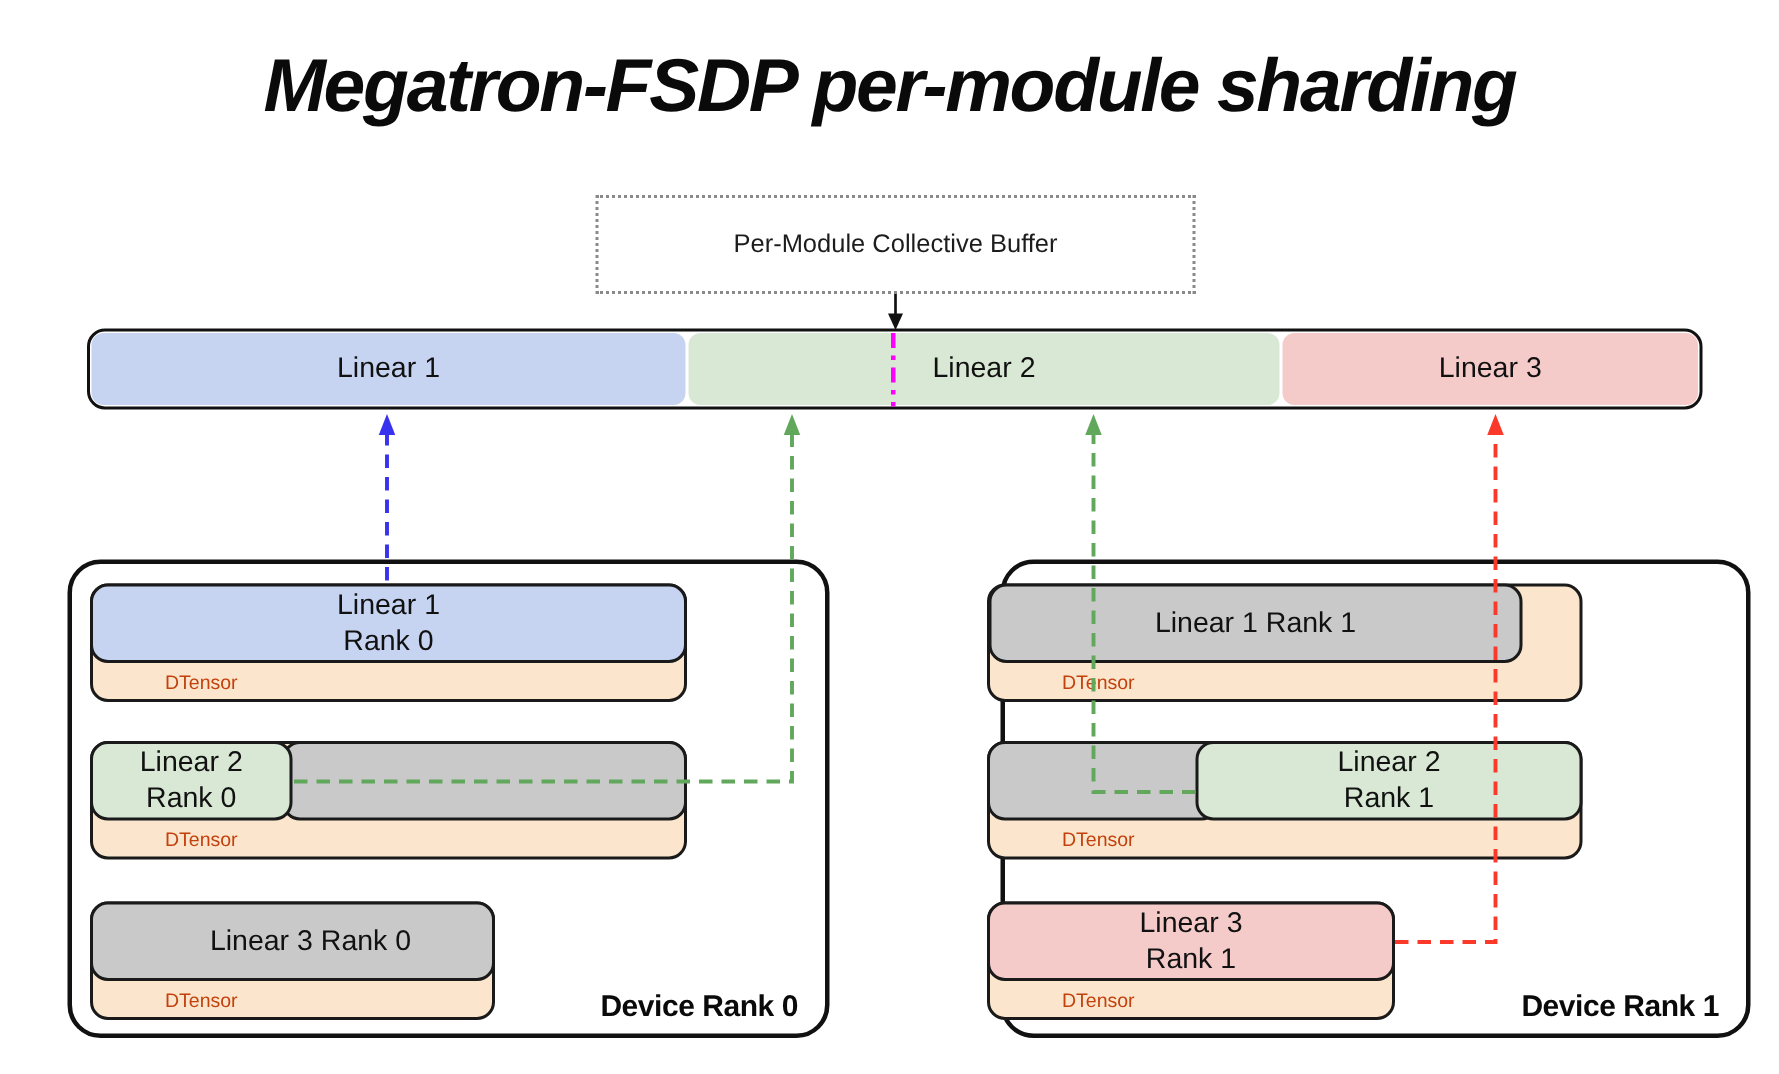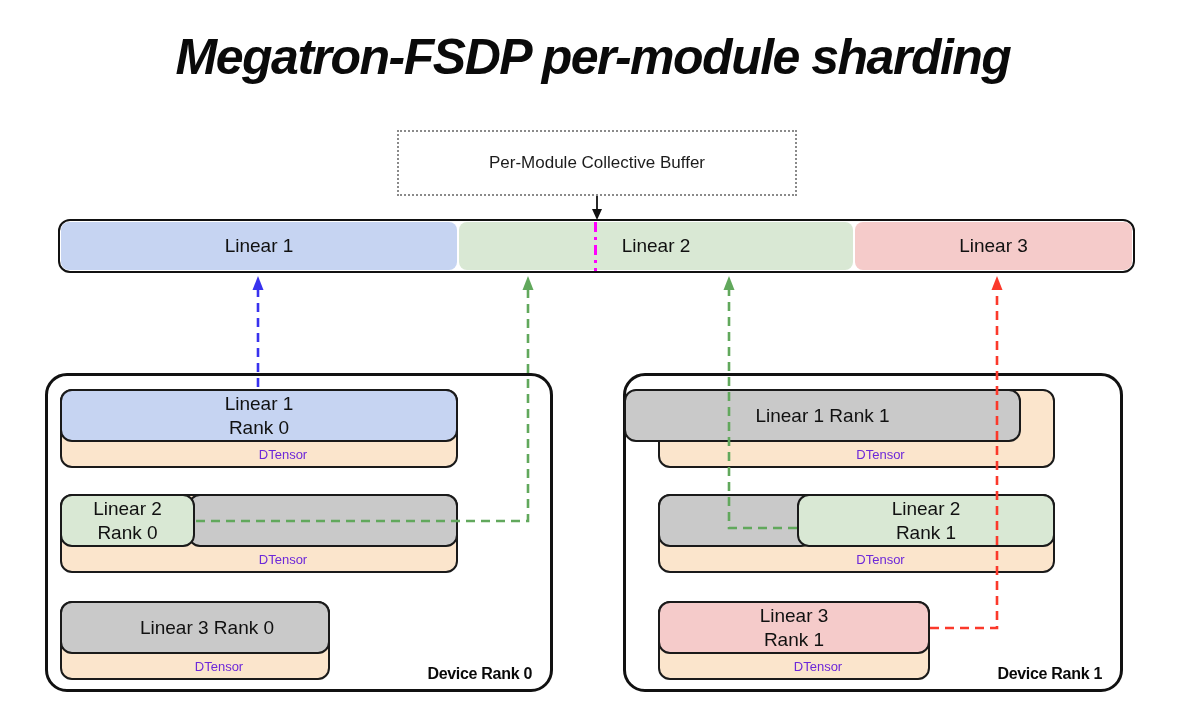--- a/index.html
+++ b/index.html
@@ -19,43 +19,43 @@
        border:2.5px solid #111;border-radius:12px;background:#fff;display:flex;align-items:stretch;
        padding:1px;gap:2px;}
   .bar-seg{border-radius:8px;display:flex;align-items:center;justify-content:center;
            font-size:19px;color:#111;}
   .seg-1{width:396px;}
   .seg-2{width:394px;}
   .seg-3{flex:1;}
 
   .device{position:absolute;box-sizing:border-box;border:3px solid #111;border-radius:22px;background:#fff;}
   .device-0{left:45px;top:373px;width:508px;height:319px;}
-  .device-1{left:623px;top:373px;width:500px;height:319px;}
-  .device-label{position:absolute;right:18px;bottom:6px;font-size:16px;font-weight:700;
+  .device-1{left:667px;top:373px;width:500px;height:319px;}
+  .device-label{position:absolute;right:18px;bottom:6px;font-size:20px;font-weight:700;
                 letter-spacing:-0.3px;color:#0a0a0a;}
 
   .module{position:absolute;box-sizing:border-box;border:2px solid #1a1a1a;border-radius:12px;}
-  .tensor-label{position:absolute;left:0;right:0;bottom:4px;text-align:center;font-size:13px;color:#6d28d9;margin-left:48px;}
+  .tensor-label{position:absolute;left:0;right:0;bottom:4px;text-align:left;font-size:13px;color:#c2410c;margin-left:48px;}
   .shard{position:absolute;box-sizing:border-box;border:2px solid #1a1a1a;border-radius:12px;
          display:flex;flex-direction:column;align-items:center;justify-content:center;
          font-size:19px;line-height:1.22;text-align:center;color:#111;}
   .shard span:empty{display:none;}
 
   
   .m-l1{left:60px;top:389px;width:398px;height:79px;}
   .s-l1{left:60px;top:389px;width:398px;height:53px;}
   .m-l2{left:60px;top:494px;width:398px;height:79px;}
   .s-l2g{left:188px;top:494px;width:270px;height:53px;}
   .s-l2{left:60px;top:494px;width:135px;height:53px;}
   .m-l3{left:60px;top:601px;width:270px;height:79px;}
   .s-l3{left:60px;top:601px;width:270px;height:53px;padding-left:24px;}
 
   
   .m-r1{left:658px;top:389px;width:397px;height:79px;}
-  .s-r1{left:624px;top:389px;width:397px;height:53px;}
+  .s-r1{left:659px;top:389px;width:356px;height:53px;}
   .m-r2{left:658px;top:494px;width:397px;height:79px;}
   .s-r2g{left:658px;top:494px;width:155px;height:53px;}
   .s-r2{left:797px;top:494px;width:258px;height:53px;}
   .m-r3{left:658px;top:601px;width:272px;height:79px;}
   .s-r3{left:658px;top:601px;width:272px;height:53px;}
 
   .overlay{position:absolute;left:0;top:0;width:1186px;height:716px;z-index:20;pointer-events:none;}
 </style>
 </head>
 <body>

